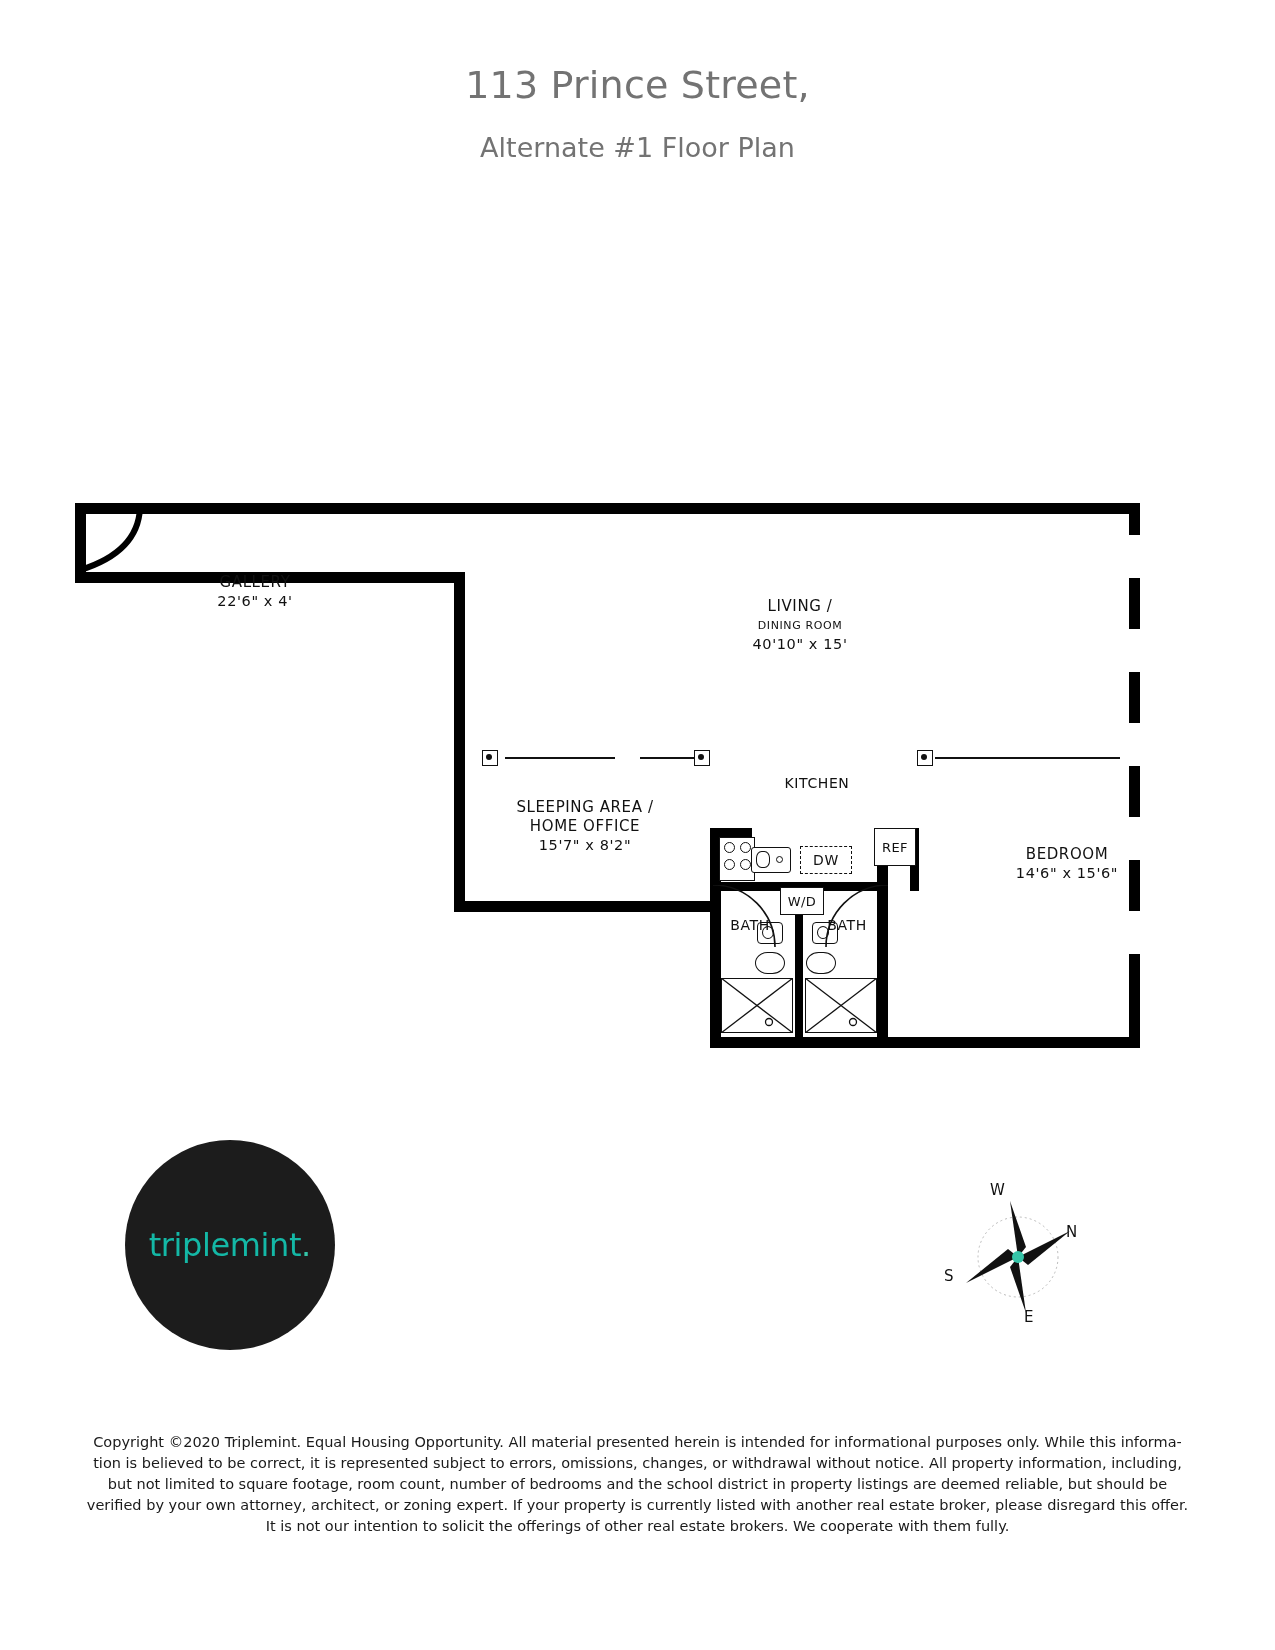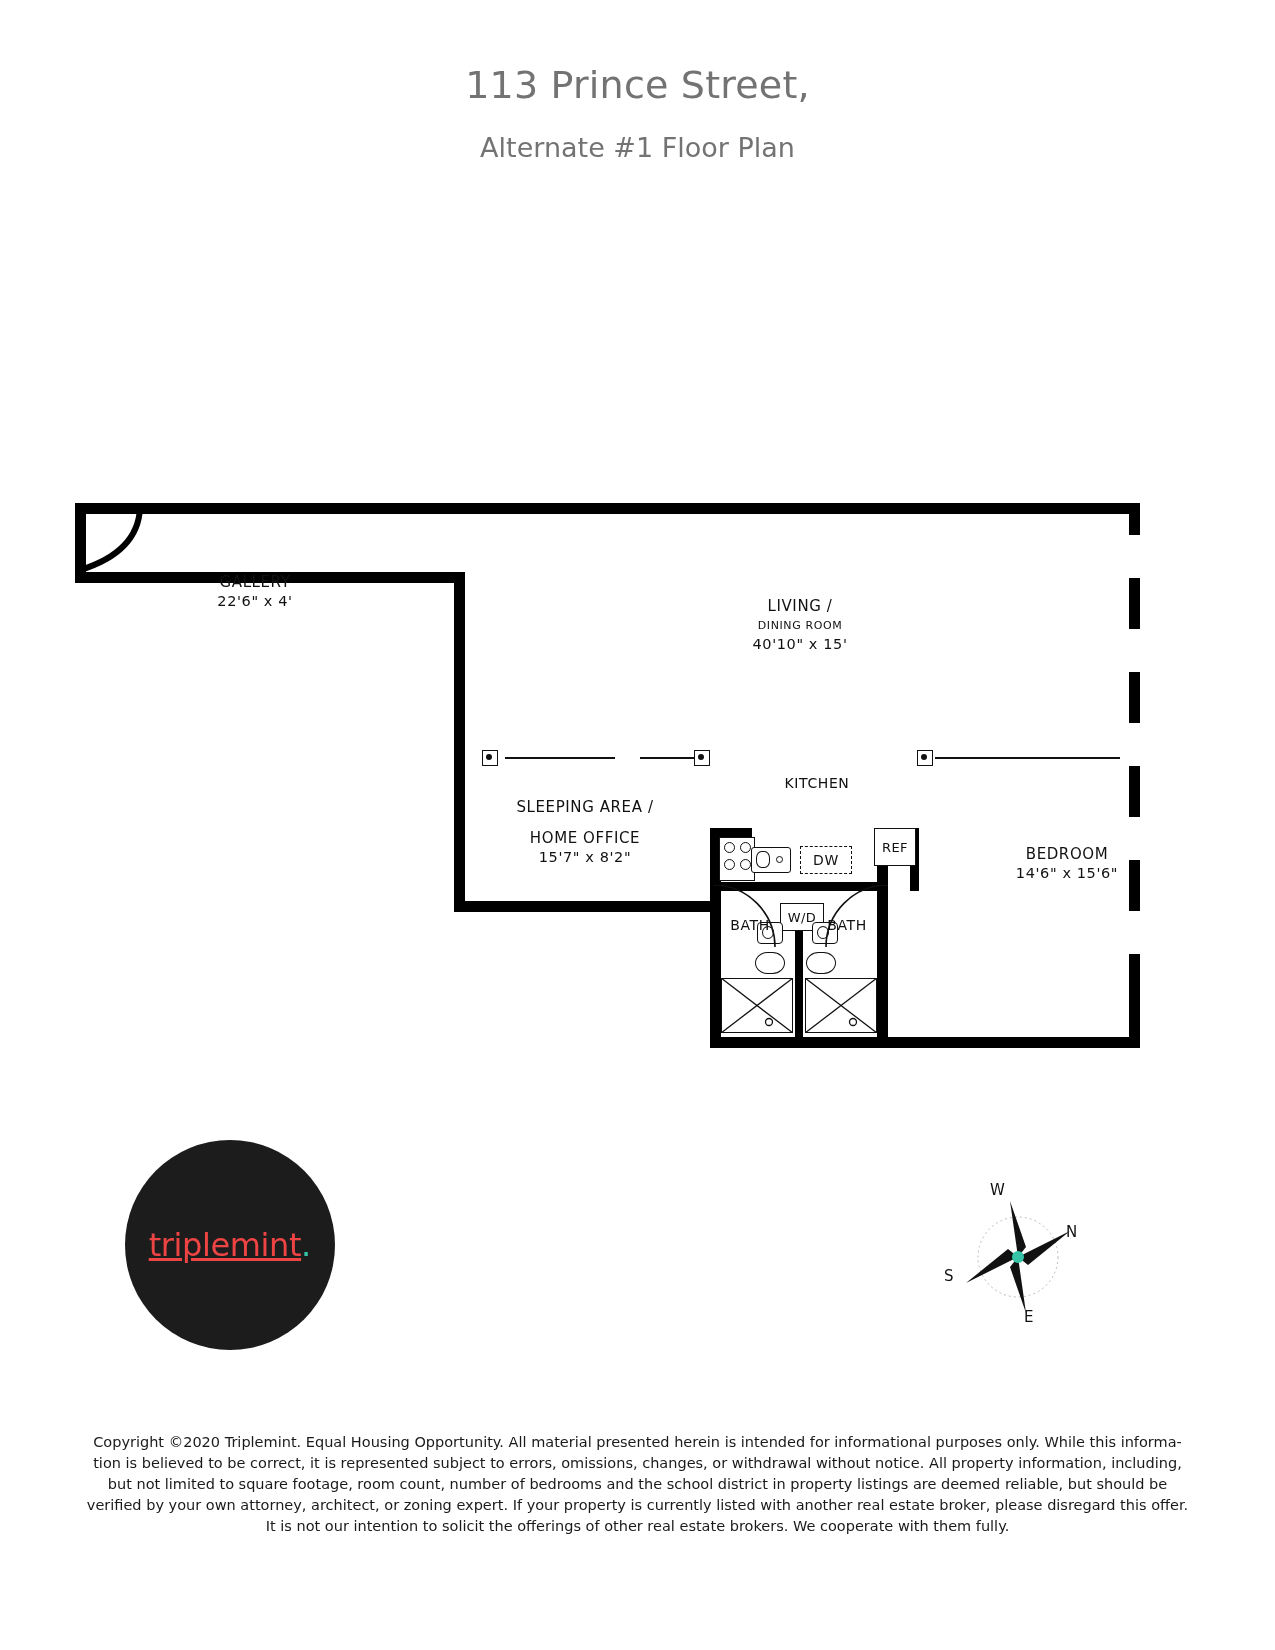--- a/index.html
+++ b/index.html
@@ -137,24 +137,23 @@
     top: 1140px;
     width: 210px;
     height: 210px;
     border-radius: 50%;
     background: #1c1c1c;
     display: flex;
     align-items: center;
     justify-content: center;
   }
   #logo-text {
-    color: #ef4444;
+    color: #14b8a6;
     font-size: 32px;
     letter-spacing: -0.4px;
-    text-decoration: underline;
   }
   #logo-dot {
     color: #35c4a8;
   }
 
   
   #compass {
     position: absolute;
     left: 940px;
     top: 1175px;
@@ -247,21 +246,21 @@
   <div class="circle" style="left:756px; top:421px; width:14px; height:17px; border-radius:40%;"></div>
   <div class="circle" style="left:776px; top:426px; width:7px; height:7px;"></div>
 
   <div class="dashbox" style="left:800px; top:416px; width:52px; height:28px;"></div>
   <div class="smalllabel" style="left:800px; top:422px; width:52px;">DW</div>
 
   <div class="boxlabel" style="left:874px; top:398px; width:42px; height:38px;">
     <span>REF</span>
   </div>
 
-  <div class="boxlabel" style="left:780px; top:473px; width:44px; height:28px;">
+  <div class="boxlabel" style="left:780px; top:457px; width:44px; height:28px;">
     <span>W/D</span>
   </div>
 
   <div class="fixture" style="left:757px; top:492px; width:26px; height:22px; border-radius:4px;"></div>
   <div class="circle" style="left:762px; top:496px; width:12px; height:13px;"></div>
   <div class="circle" style="left:755px; top:522px; width:30px; height:22px; border-radius:50%/60%;"></div>
   <div class="fixture" style="left:721px; top:548px; width:72px; height:55px;"></div>
   <svg style="position:absolute; left:721px; top:548px; width:72px; height:55px;" viewBox="0 0 72 55">
     <line x1="0" y1="0" x2="72" y2="55" stroke="#111" stroke-width="1.3"></line>
     <line x1="72" y1="0" x2="0" y2="55" stroke="#111" stroke-width="1.3"></line>
@@ -291,21 +290,21 @@
   </div>
 
   <div class="label" style="left:700px; top:167px; width:200px;">
     <span>LIVING /</span>
     <span class="dim" style="font-size:11px;">DINING ROOM</span>
     <span class="dim">40'10" x 15'</span>
   </div>
 
   <div class="label" style="left:475px; top:368px; width:220px;">
     <span>SLEEPING AREA /</span>
-    <span class="dim" style="font-size:15px;margin-top:12px;">HOME OFFICE</span>
+    <span class="dim" style="font-size:15px;">HOME OFFICE</span>
     <span class="dim">15'7" x 8'2"</span>
   </div>
 
   <div class="label" style="left:962px; top:415px; width:210px;">
     <span>BEDROOM</span>
     <span class="dim">14'6" x 15'6"</span>
   </div>
 
   <div class="smalllabel" style="left:762px; top:345px; width:110px;">KITCHEN</div>
   <div class="smalllabel" style="left:715px; top:487px; width:70px;">BATH</div>

